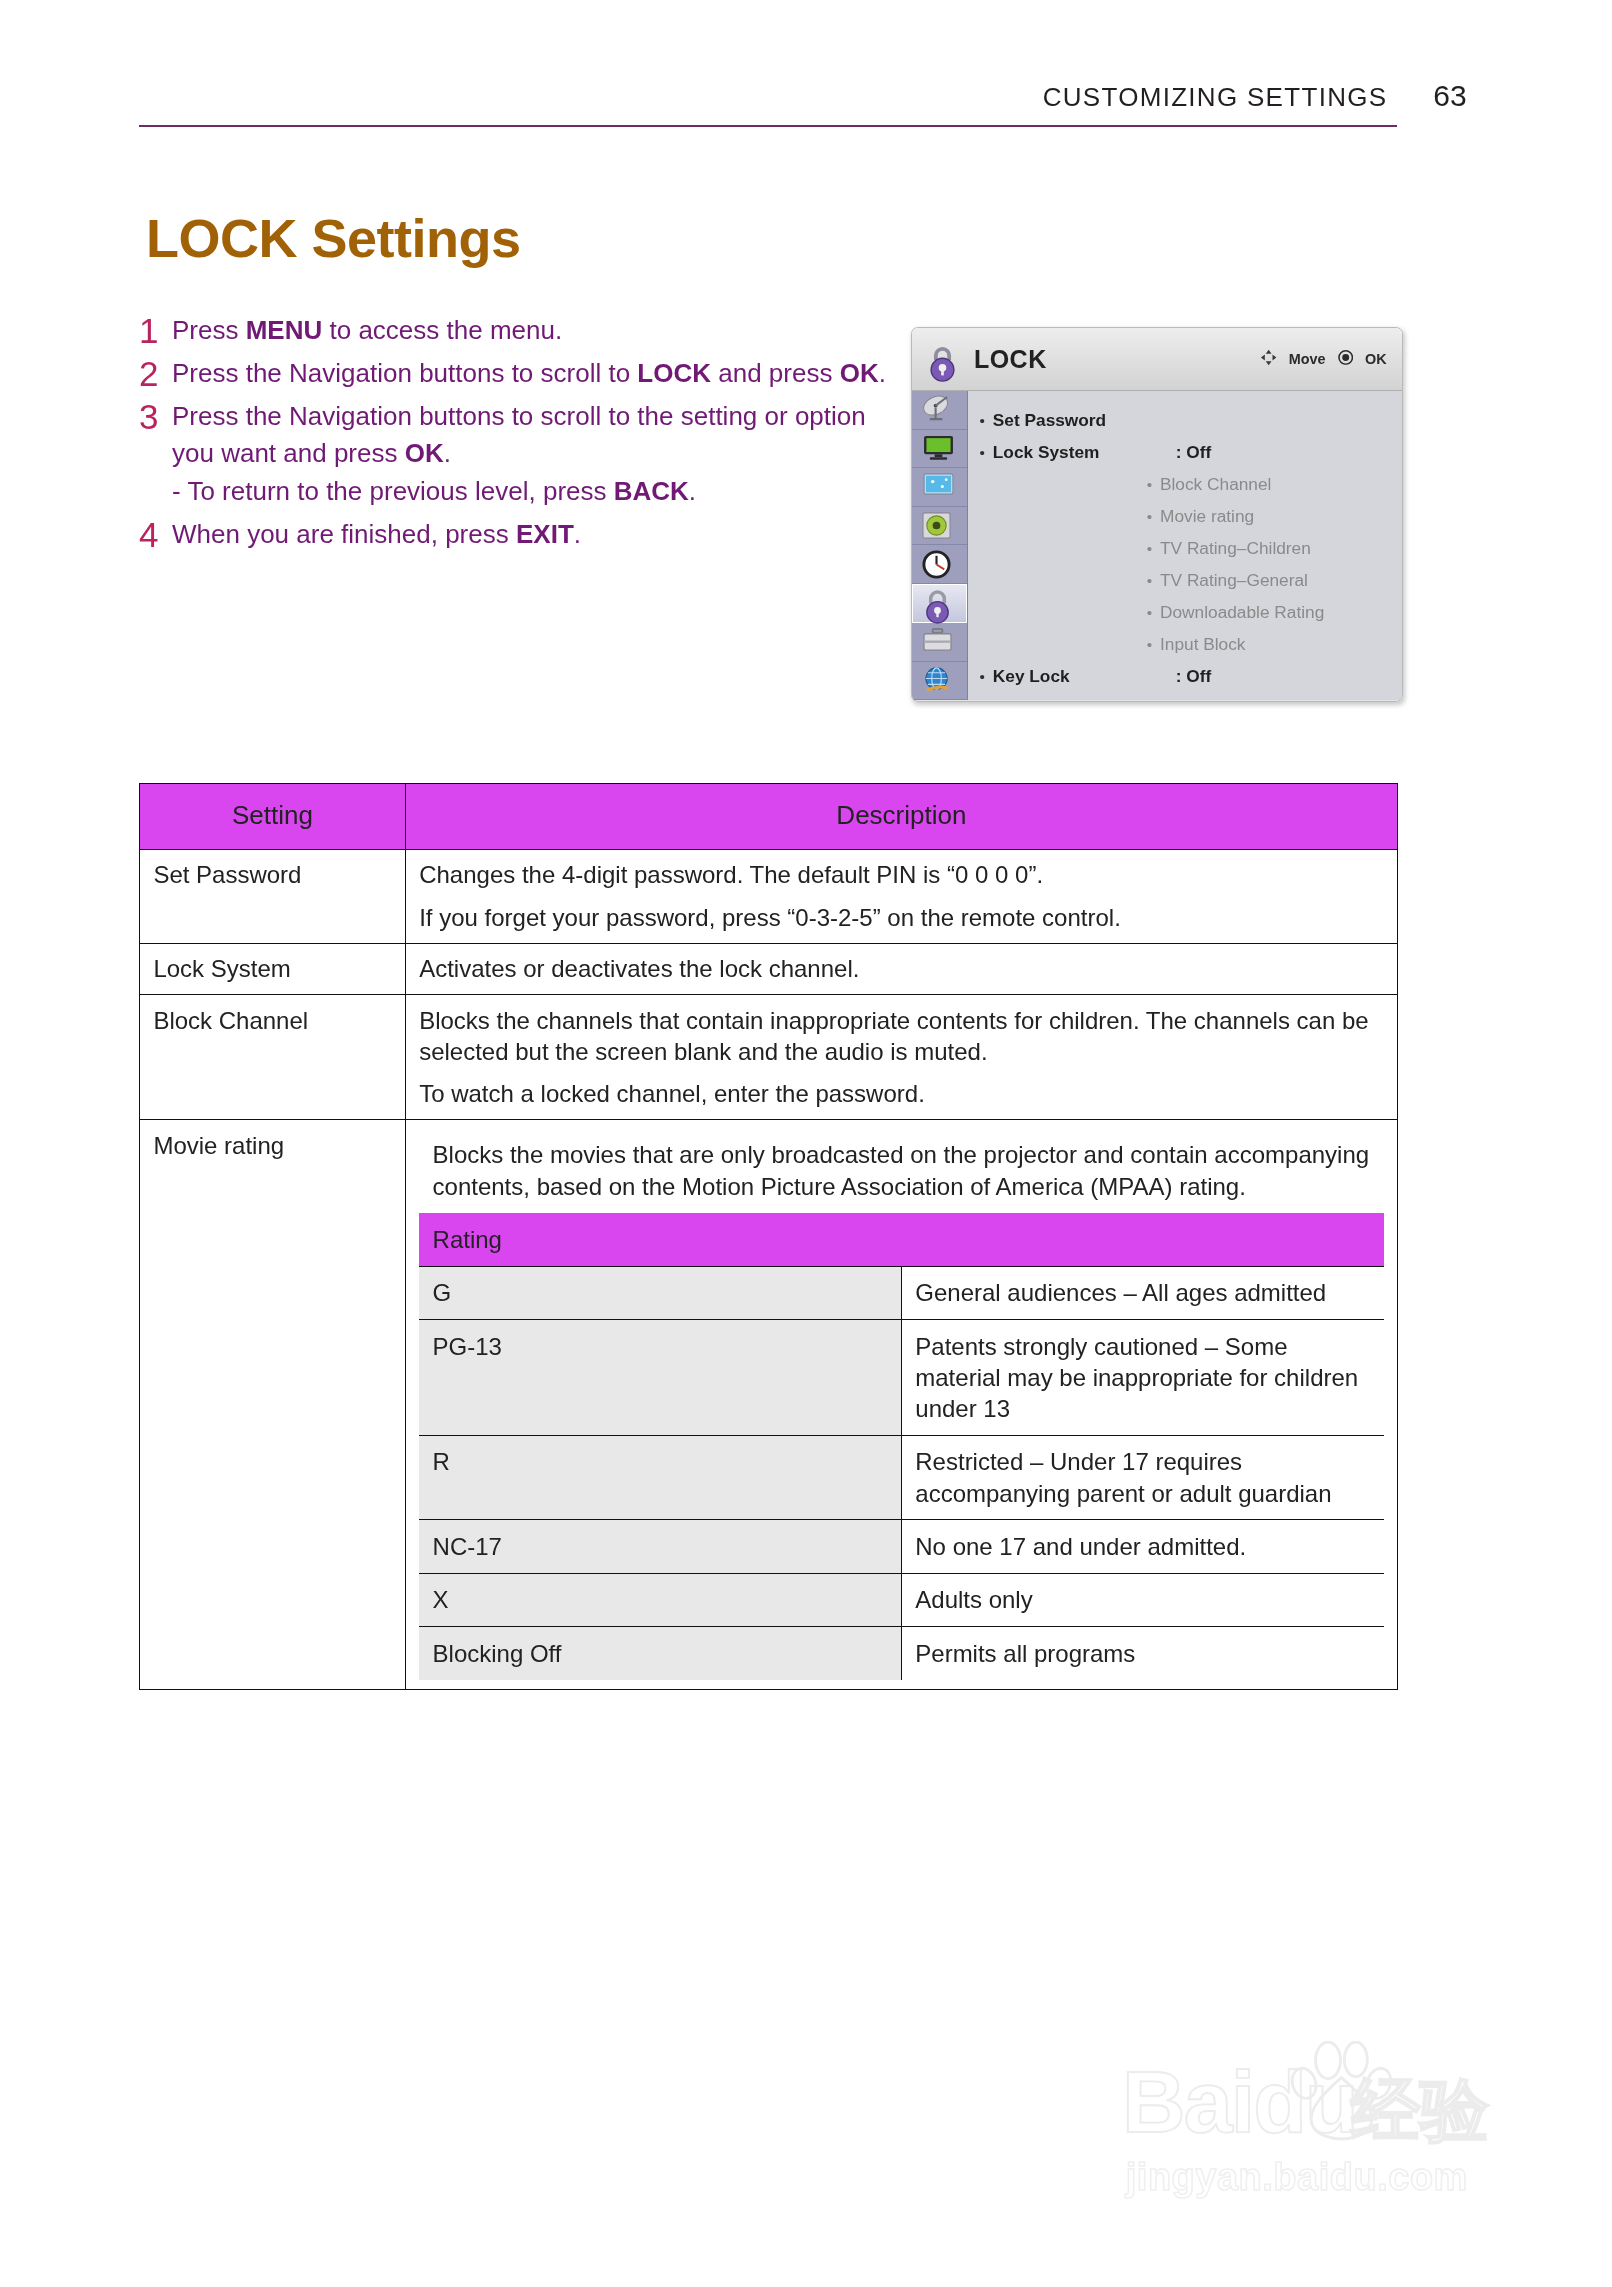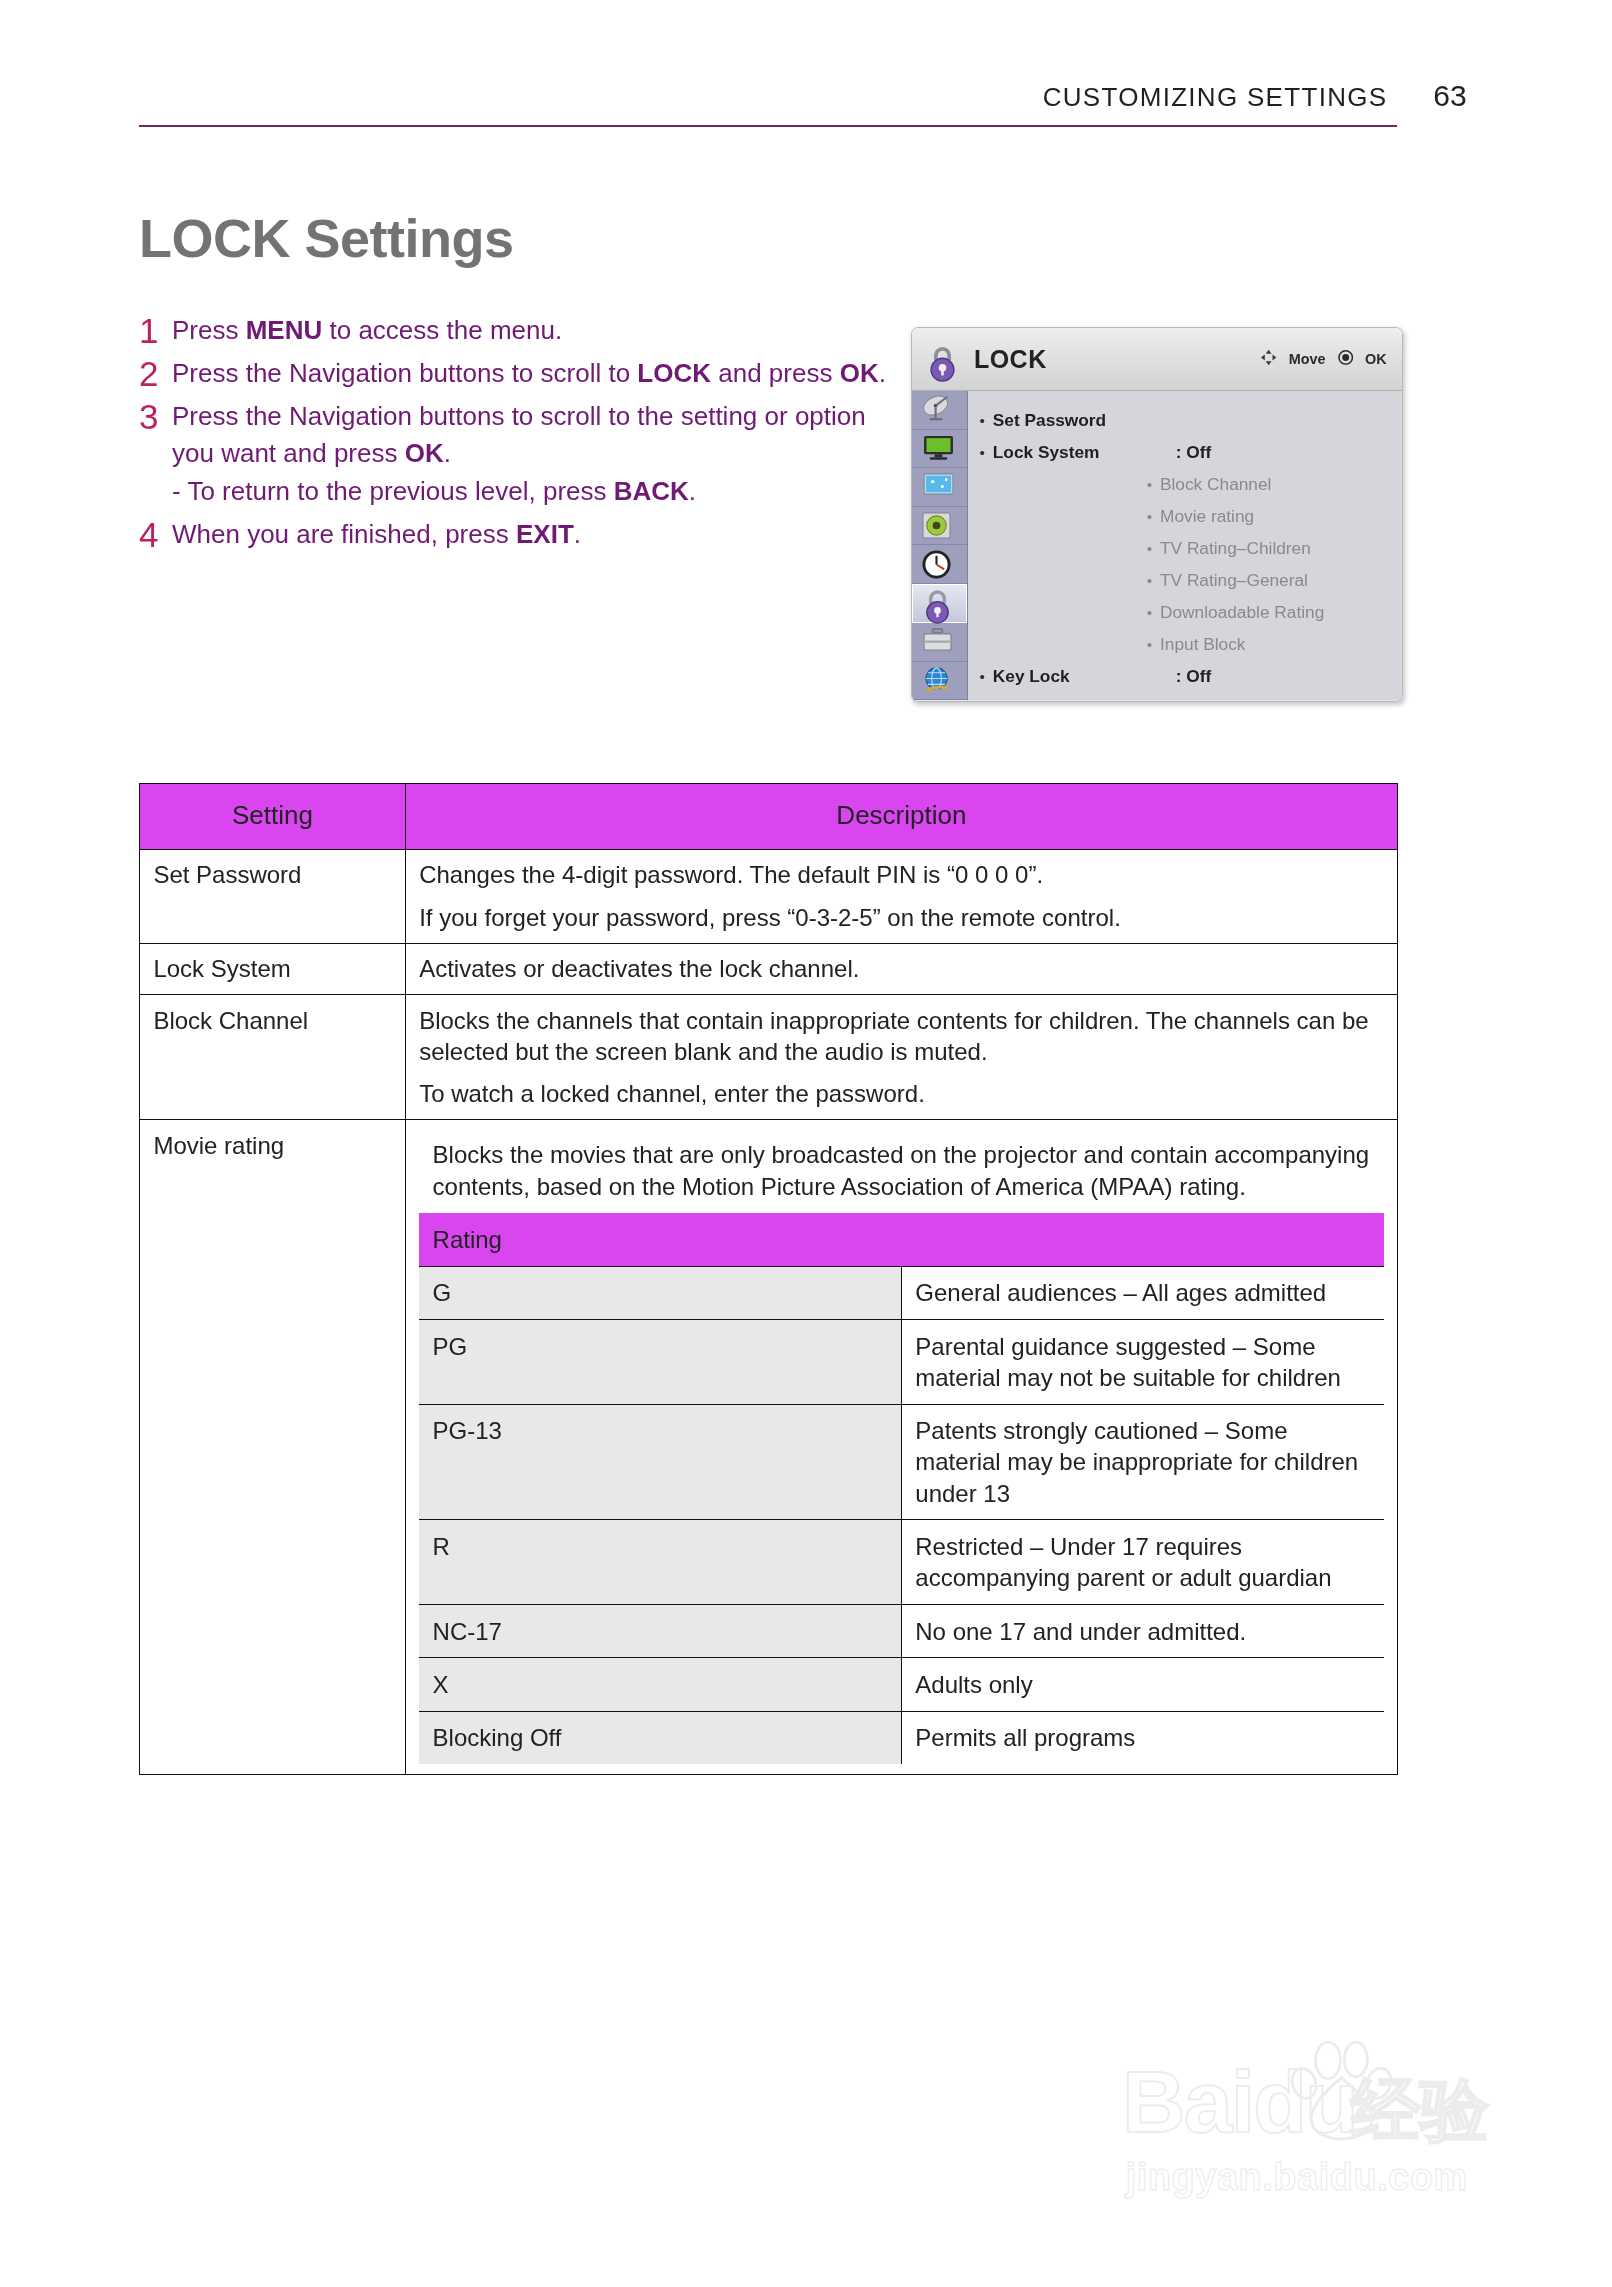--- a/index.html
+++ b/index.html
@@ -50,26 +50,26 @@
     font-weight: 400;
     margin-left: 29px;
     padding-bottom: 11.5px;
     min-width: 48px;
     text-align: center;
   }
 
   
   .doc-title {
     position: absolute;
-    left: 139px;
+    left: 146px;
     top: 207px;
     font-size: 54px;
     font-weight: 700;
     letter-spacing: -0.5px;
-    color: #737373;
+    color: #a16207;
   }
 
   
   .steps {
     position: absolute;
     left: 139px;
     top: 312px;
     width: 759px;
   }
   .step {
@@ -574,24 +574,20 @@
           <table class="nested">
             <tbody>
               <tr>
                 <td class="rating-head" colspan="2">Rating</td>
               </tr>
               <tr>
                 <td class="rating-code">G</td>
                 <td class="rating-desc">General audiences – All ages admitted</td>
               </tr>
               <tr>
-                <td class="rating-code">PG</td>
-                <td class="rating-desc">Parental guidance suggested – Some material may not be suitable for children</td>
-              </tr>
-              <tr>
                 <td class="rating-code">PG-13</td>
                 <td class="rating-desc">Patents strongly cautioned – Some material may be inappropriate for children under 13</td>
               </tr>
               <tr>
                 <td class="rating-code">R</td>
                 <td class="rating-desc">Restricted – Under 17 requires accompanying parent or adult guardian</td>
               </tr>
               <tr>
                 <td class="rating-code">NC-17</td>
                 <td class="rating-desc">No one 17 and under admitted.</td>

